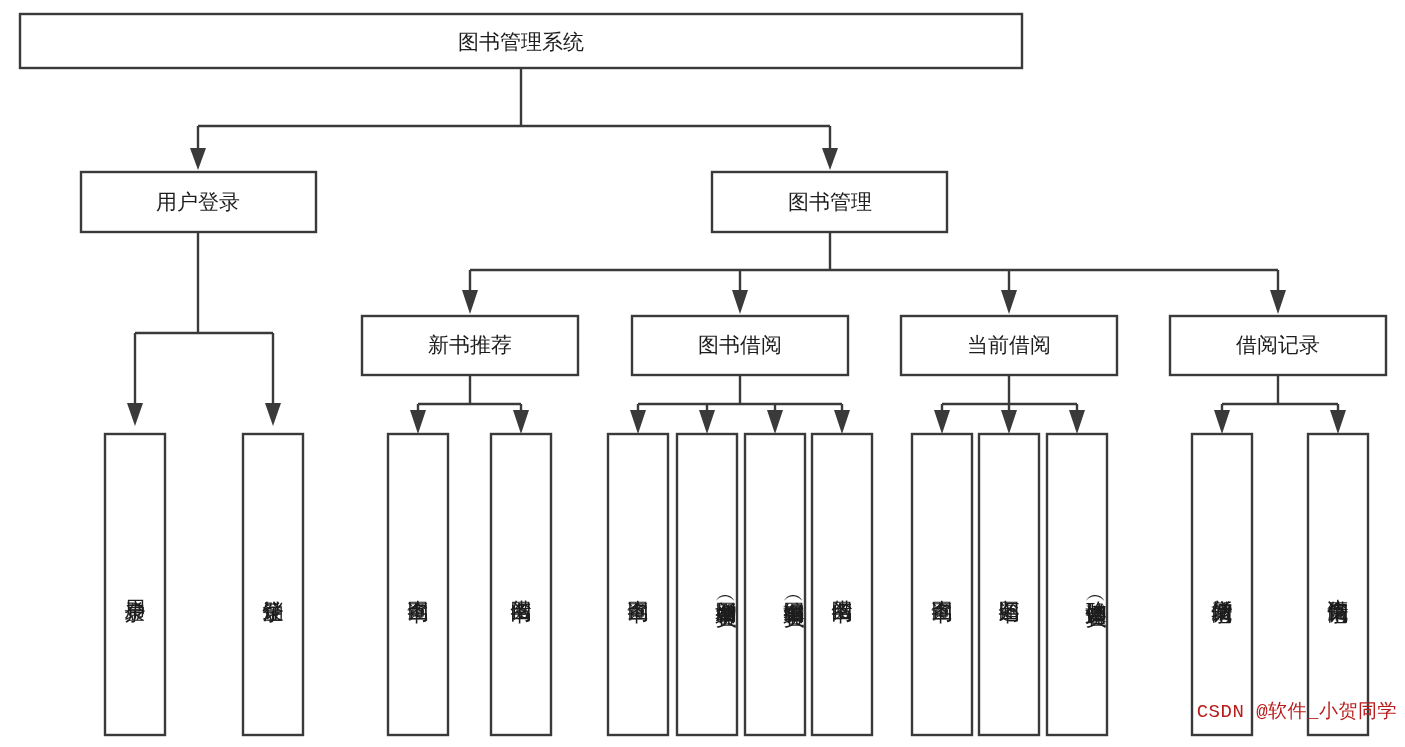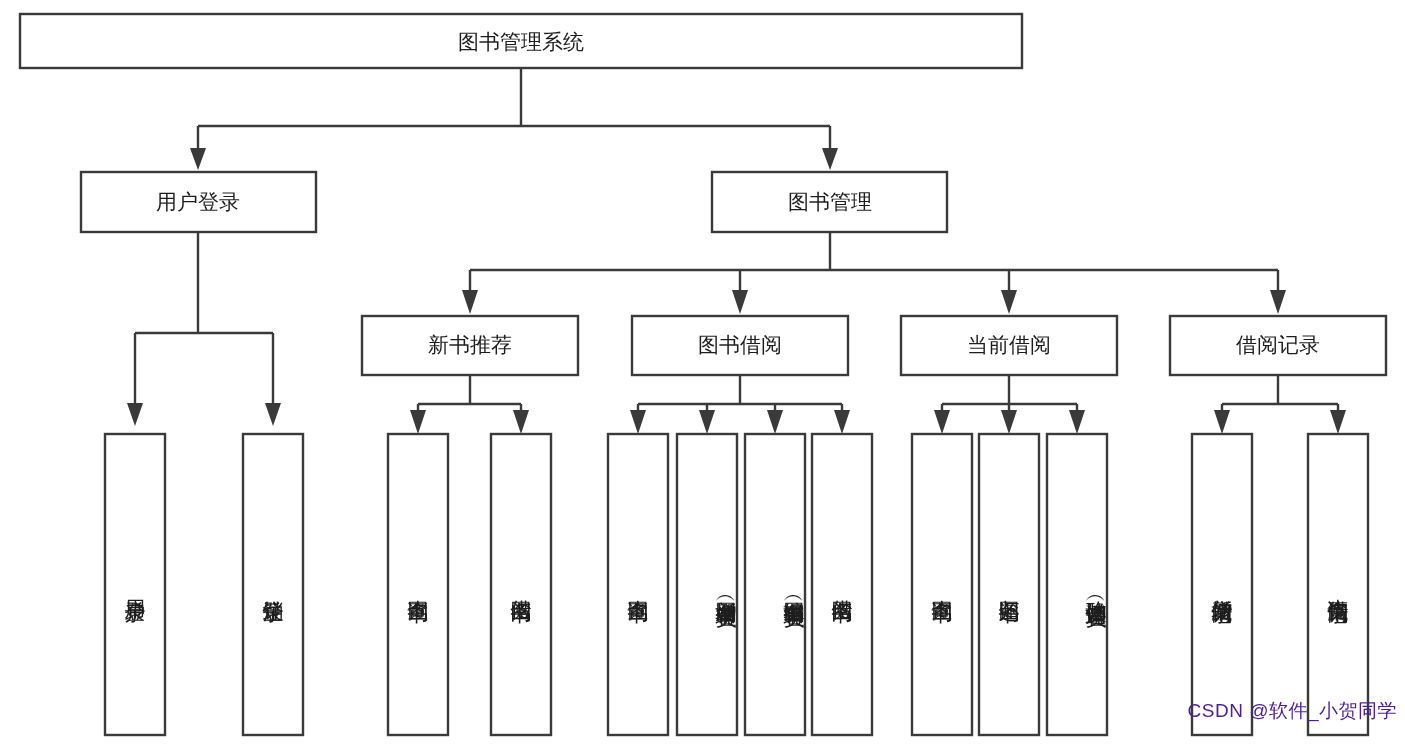--- a/index.html
+++ b/index.html
@@ -64,23 +64,23 @@
     justify-content: center;
     pointer-events: none;
   }
   .node-label-v.vcenter {
     align-items: center;
   }
   #watermark {
     position: absolute;
     right: 8px;
     bottom: 6px;
-    font-family: Liberation Sans, sans-serif;
+    font-family: Liberation Mono, monospace;
     font-size: 19px;
-    color: #4c1d95;
+    color: #b91c1c;
     letter-spacing: 0.5px;
     white-space: nowrap;
     user-select: none;
   }
 </style>
 </head>
 <body>
 
 <div id="diagram-root">
 

